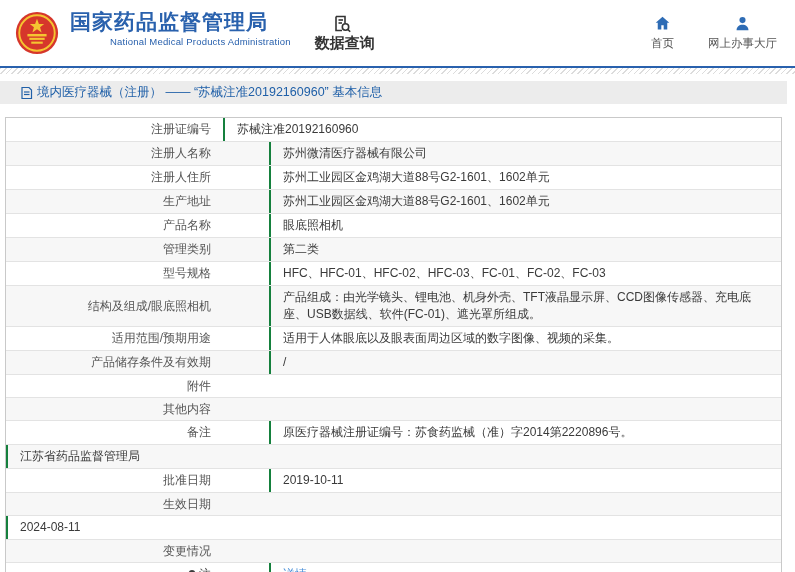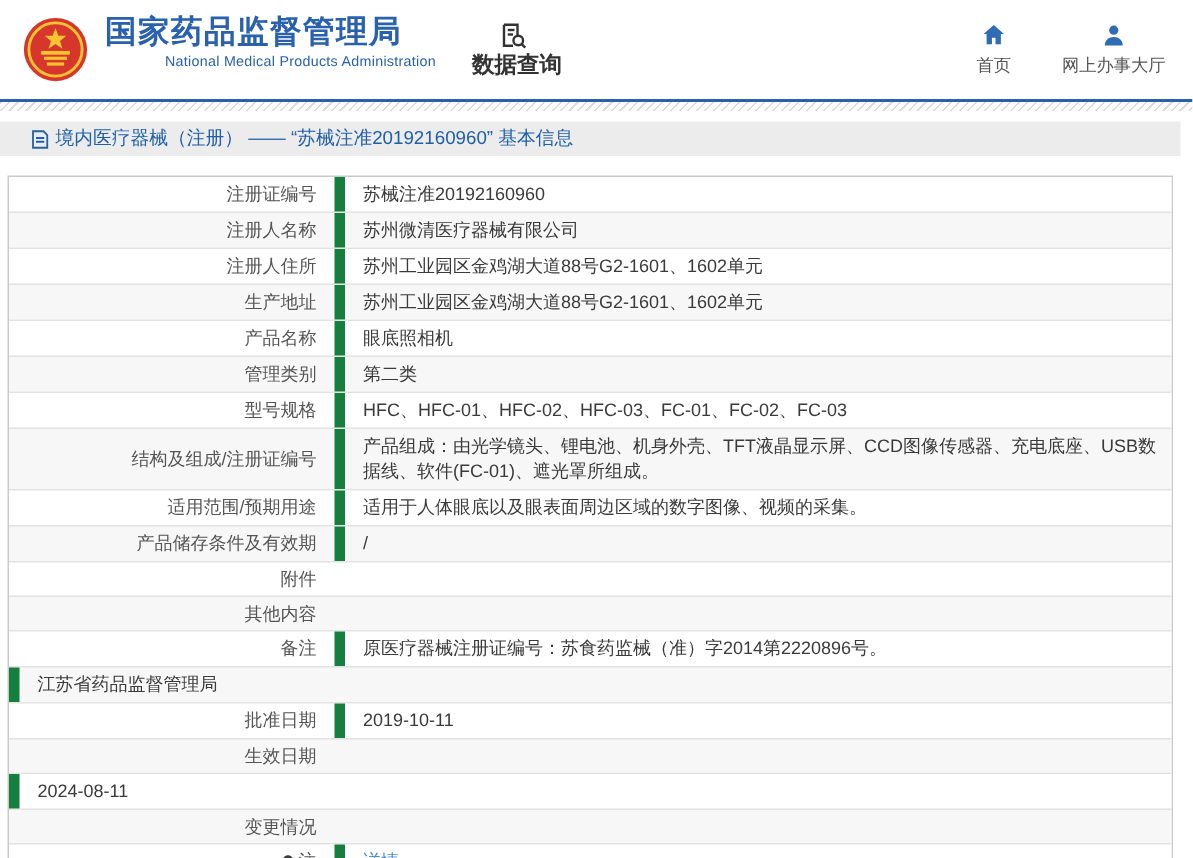--- a/index.html
+++ b/index.html
@@ -53,28 +53,28 @@
     display:flex;align-items:center;padding-left:20px;
   }
   .bc-icon{width:13px;height:14px;margin-right:4px;flex:0 0 auto;}
   .bc-text{font-size:12.5px;color:#2060a8;}
   
   .info-table{
     margin:13px 13px 0 5px;border:1px solid #c9c9c9;background:#fff;
   }
   .trow{display:flex;align-items:stretch;min-height:23px;background:#fff;}
   .trow:nth-child(even){background:#f7f7f7;}
-  .trow + .trow{border-top:1px solid #e3e3e3;}
+  .trow + .trow{border-top:1px solid #e3e3e3;gap:46px;}
   .tlabel{
     width:217px;flex:0 0 auto;display:flex;align-items:center;justify-content:flex-end;
     padding:2px 12px 2px 4px;font-size:12px;color:#555;text-align:right;
   }
   .tvalue{
     flex:1;display:flex;align-items:center;padding:3px 10px 3px 12px;
-    font-size:12px;color:#3a3a3a;border-left:7px solid #15803d;line-height:17px;
+    font-size:12px;color:#3a3a3a;border-left:2px solid #15803d;line-height:17px;
   }
   .tvalue.empty{border-left:none;}
   .tvalue a{color:var(--link-blue);text-decoration:none;}
   .label-icon{width:10px;height:12px;margin-right:2px;display:inline-flex;align-items:center;}
 </style>
 </head>
 <body>
 
 <div class="header">
   <div class="logo-block">
@@ -165,21 +165,21 @@
     </div>
     <div class="trow">
       <div class="tlabel">管理类别</div>
       <div class="tvalue">第二类</div>
     </div>
     <div class="trow">
       <div class="tlabel">型号规格</div>
       <div class="tvalue">HFC、HFC-01、HFC-02、HFC-03、FC-01、FC-02、FC-03</div>
     </div>
     <div class="trow">
-      <div class="tlabel">结构及组成/注册证编号</div>
+      <div class="tlabel">结构及组成/眼底照相机</div>
       <div class="tvalue">产品组成：由光学镜头、锂电池、机身外壳、TFT液晶显示屏、CCD图像传感器、充电底座、USB数据线、软件(FC-01)、遮光罩所组成。</div>
     </div>
     <div class="trow">
       <div class="tlabel">适用范围/预期用途</div>
       <div class="tvalue">适用于人体眼底以及眼表面周边区域的数字图像、视频的采集。</div>
     </div>
     <div class="trow">
       <div class="tlabel">产品储存条件及有效期</div>
       <div class="tvalue">/</div>
     </div>

